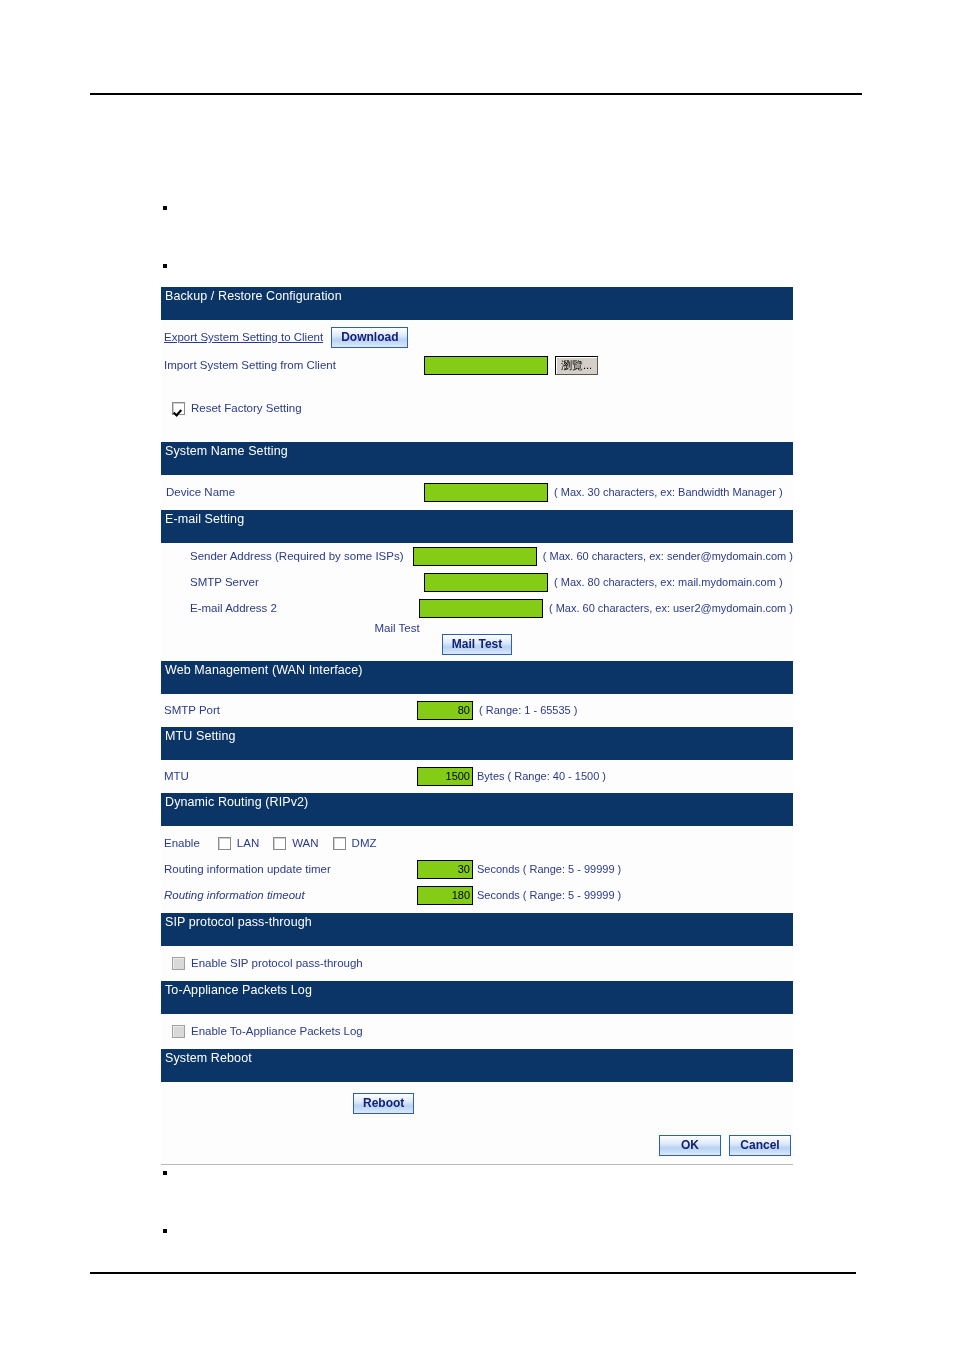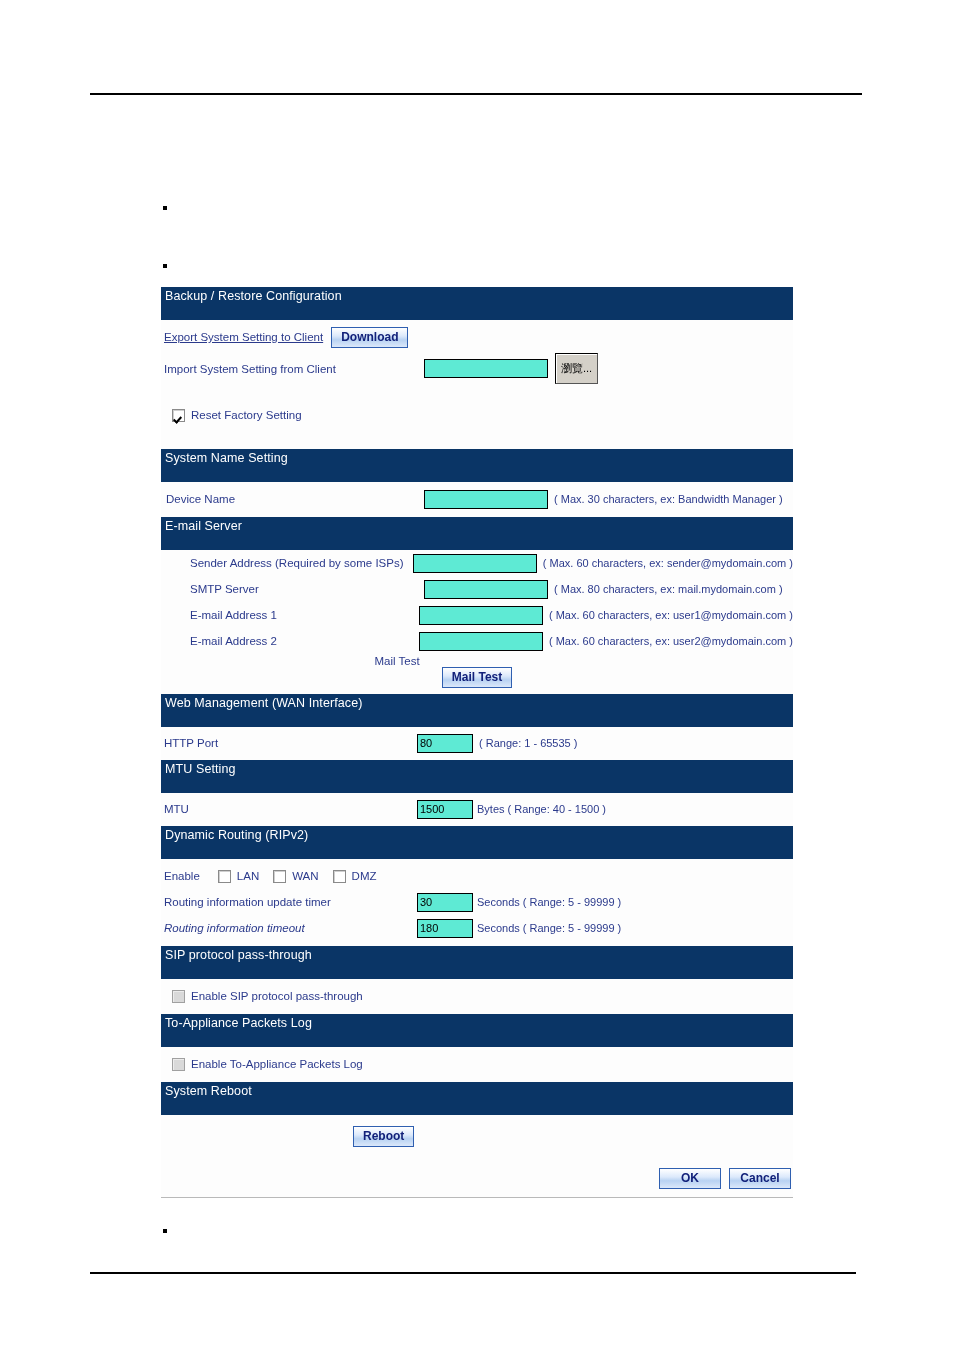--- a/index.html
+++ b/index.html
@@ -80,44 +80,45 @@
   .unit {
     color: #2b3a8c;
     font-size: 11px;
     white-space: nowrap;
     margin-left: 4px;
   }
 
   
   .tbox {
     border: 1px solid #000000;
-    background: #5eead4;
+    background: #84cc16;
     height: 15px;
     line-height: 15px;
     font-family: "Liberation Sans", sans-serif;
     font-size: 11px;
     color: #000000;
     padding: 1px 2px;
     box-sizing: content-box;
     outline: none;
+    text-align: right;
   }
   .tbox.wide   { width: 118px; }
   .tbox.import { width: 118px; }
   .tbox.small  { width: 50px; }
 
   
   .btn-browse {
     border: 1px solid #000000;
     border-right-color: #555;
     border-bottom-color: #555;
     background: #d4d0c8;
     font-family: "Liberation Sans", sans-serif;
     font-size: 11px;
     color: #000000;
-    height: 31px;
+    height: 19px;
     line-height: 17px;
     padding: 0 5px;
     margin-left: 7px;
     box-shadow: inset 1px 1px 0 #ffffff;
     cursor: pointer;
   }
 
   
   .btn-blue {
     display: inline-block;
@@ -216,58 +217,53 @@
 
   <div class="section-bar">System Name Setting</div>
   <div class="sec-body">
     <div class="row" style="padding:5px 0 6px 0;">
       <span class="lbl" style="margin-left:5px; width:258px; display:inline-block;">Device Name</span>
       <input class="tbox wide" type="text" value="" style="">
       <span class="hint">( Max. 30 characters, ex: Bandwidth Manager )</span>
     </div>
   </div>
 
-  <div class="section-bar">E-mail Server</div>
+  <div class="section-bar">E-mail Setting</div>
   <div class="sec-body">
 
 
     <div class="row">
       <span class="lbl" style="margin-left:29px; width:234px; display:inline-block;">Sender Address  (Required by some ISPs)</span>
       <input class="tbox wide" type="text" value="" style="">
       <span class="hint">( Max. 60 characters, ex: sender@mydomain.com )</span>
     </div>
 
     <div class="row">
       <span class="lbl" style="margin-left:29px; width:234px; display:inline-block;">SMTP Server</span>
       <input class="tbox wide" type="text" value="" style="">
       <span class="hint">( Max. 80 characters, ex: mail.mydomain.com )</span>
     </div>
 
-    <div class="row">
-      <span class="lbl" style="margin-left:29px; width:234px; display:inline-block;">E-mail Address 1</span>
-      <input class="tbox wide" type="text" value="" style="">
-      <span class="hint">( Max. 60 characters, ex: user1@mydomain.com )</span>
-    </div>
 
     <div class="row">
       <span class="lbl" style="margin-left:29px; width:234px; display:inline-block;">E-mail Address 2</span>
       <input class="tbox wide" type="text" value="" style="">
       <span class="hint">( Max. 60 characters, ex: user2@mydomain.com )</span>
     </div>
 
     <div class="row" style="padding-bottom:6px;flex-direction:column;">
       <span class="lbl" style="margin-left:29px; width:234px; display:inline-block;">Mail Test</span>
       <span class="btn-blue">Mail Test</span>
     </div>
   </div>
 
   <div class="section-bar">Web Management (WAN Interface)</div>
   <div class="sec-body">
     <div class="row" style="padding:4px 0 5px 0;">
-      <span class="lbl" style="margin-left:3px; width:253px; display:inline-block;">HTTP Port</span>
+      <span class="lbl" style="margin-left:3px; width:253px; display:inline-block;">SMTP Port</span>
       <input class="tbox small" type="text" value="80" style="">
       <span class="hint">( Range: 1 - 65535 )</span>
     </div>
   </div>
 
   <div class="section-bar">MTU Setting</div>
   <div class="sec-body">
     <div class="row" style="padding:4px 0 5px 0;">
       <span class="lbl" style="margin-left:3px; width:253px; display:inline-block;">MTU</span>
       <input class="tbox small" type="text" value="1500" style="">

